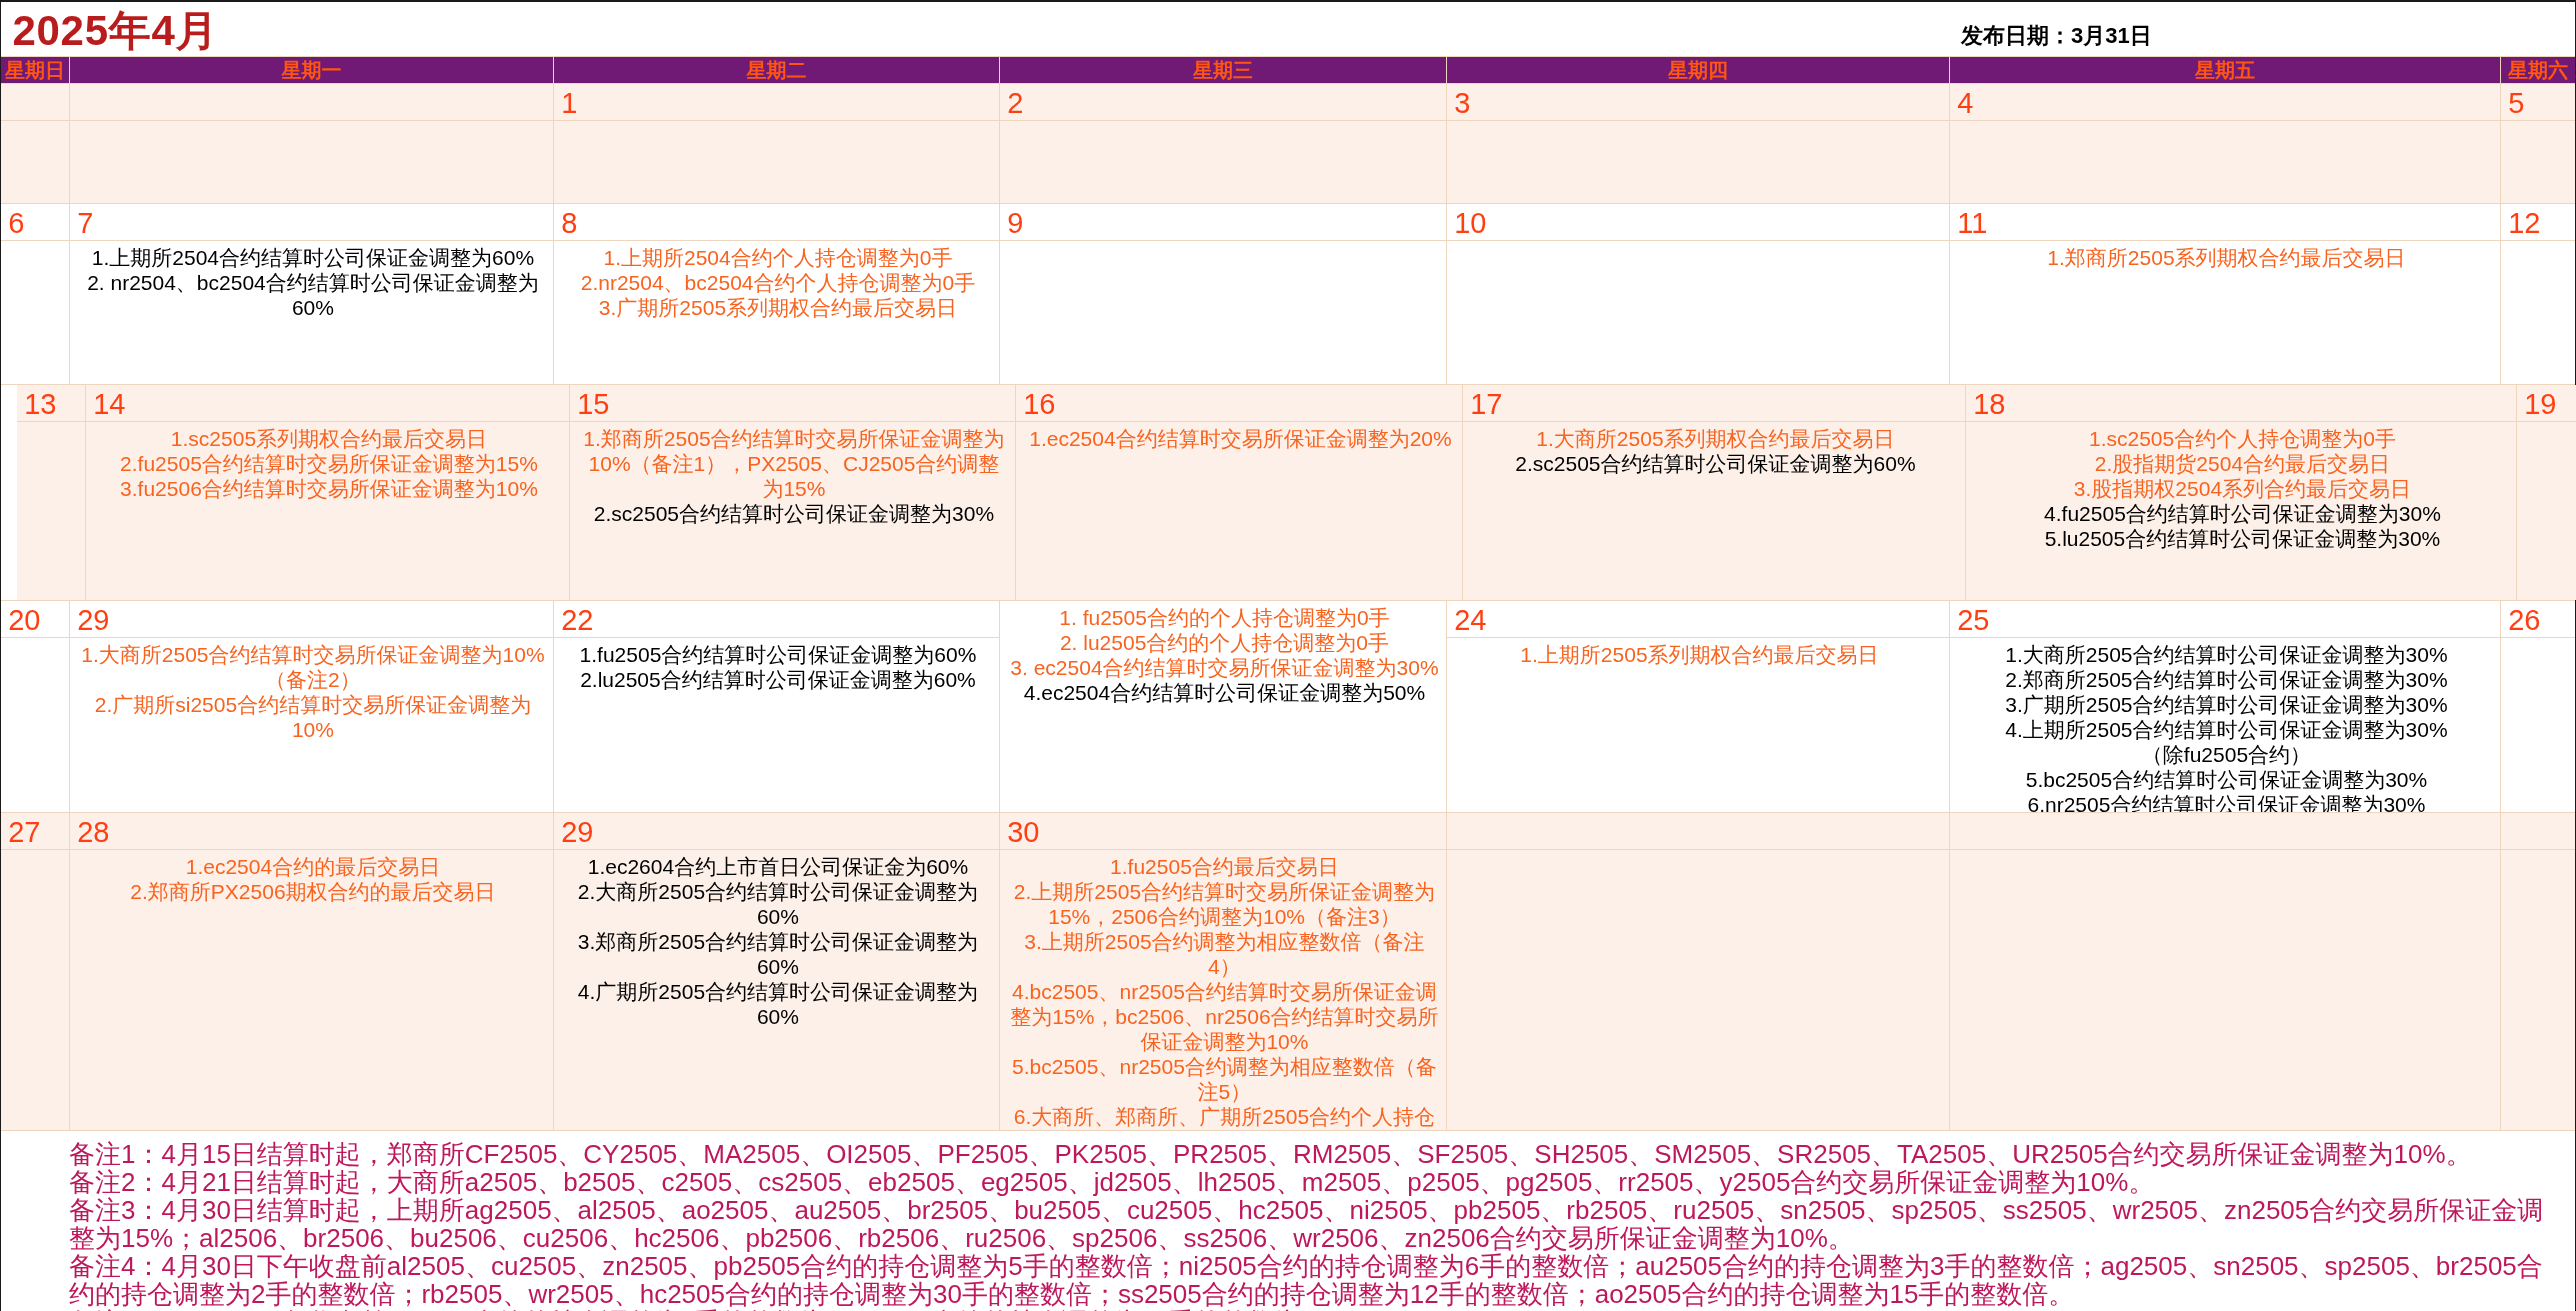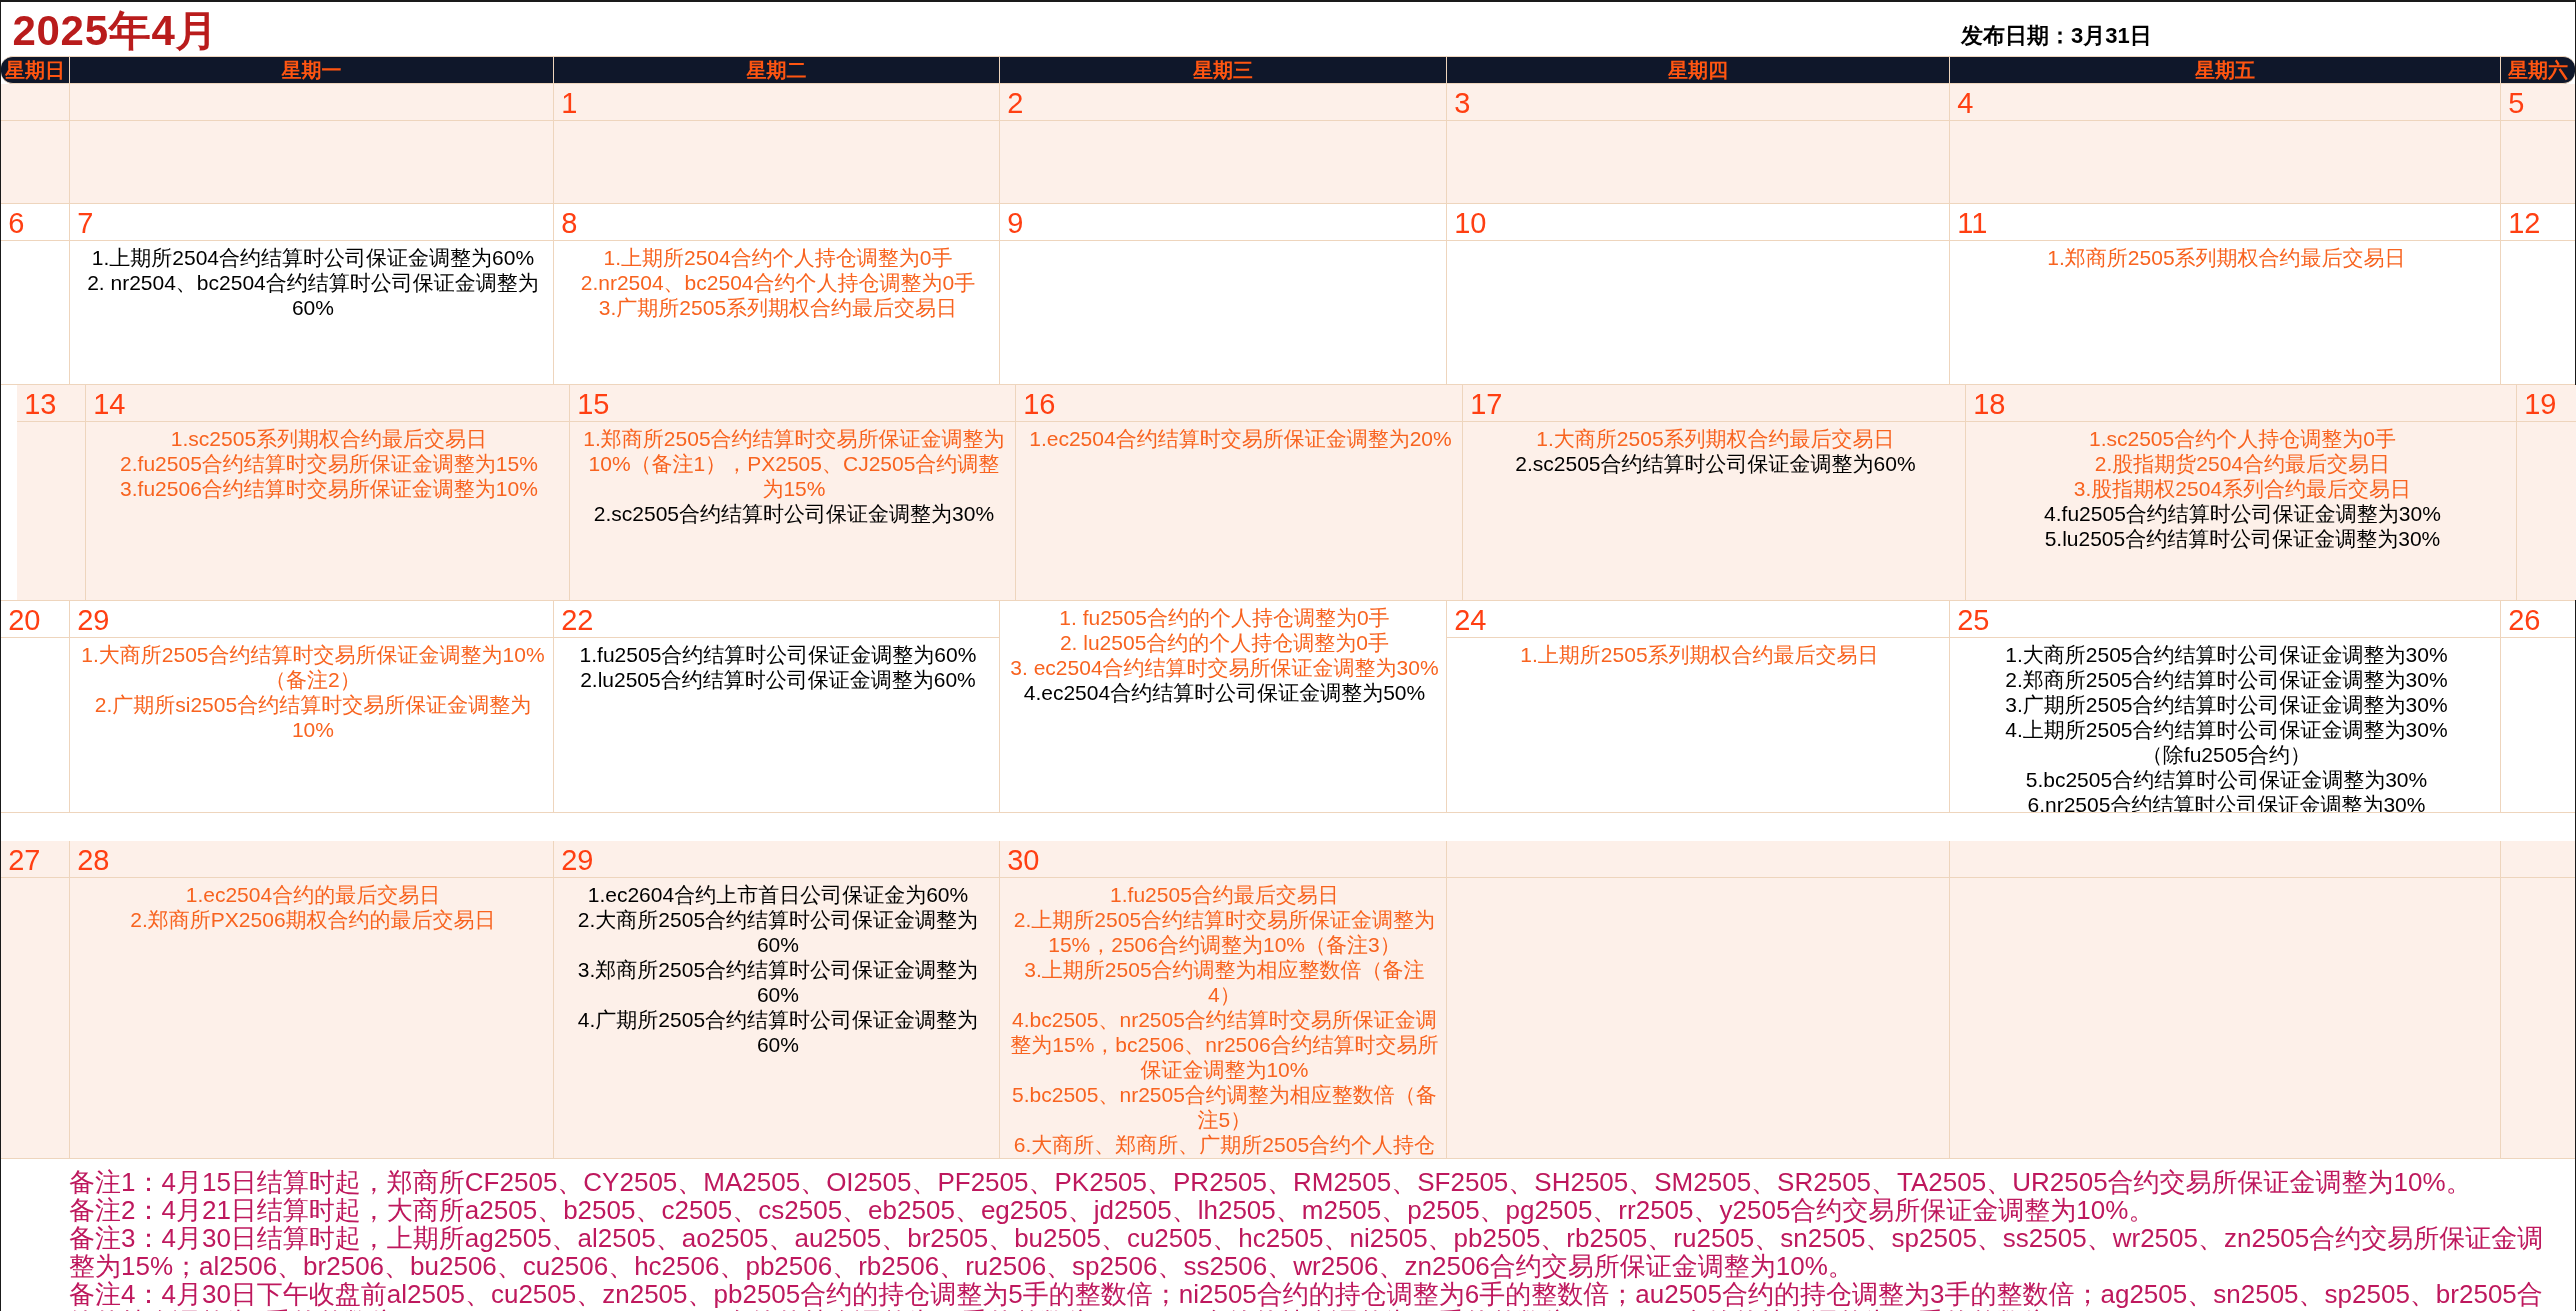--- a/index.html
+++ b/index.html
@@ -20,22 +20,22 @@
     position:absolute;left:11.5px;top:1.4px;
     font-size:42px;font-weight:bold;color:#b91c1c;letter-spacing:0.7px;
   }
   #release-date{
     position:absolute;left:1960px;top:18.6px;
     font-size:22px;font-weight:bold;color:#000000;
   }
   
   .grid-row{display:grid;grid-template-columns:69px 484px 446px 447px 503px 551px 74px;}
   #weekday-row{
-    height:26px;flex:0 0 auto;background:#0f172a;
-    border-top:1.4px solid #eed5bd;border-bottom:1.4px solid #eed5bd;border-radius:12px;
+    height:26px;flex:0 0 auto;background:#701a75;
+    border-top:1.4px solid #eed5bd;border-bottom:1.4px solid #eed5bd;
   }
   .wd{
     display:flex;align-items:center;justify-content:center;
     font-size:20px;font-weight:bold;color:#ff5511;
     border-right:1.4px solid #eed5bd;overflow:hidden;white-space:nowrap;
   }
   .wd:last-child{border-right:none;}
   
   .week{border-bottom:1.4px solid #eed5bd;}
   .week.peach .cell{background:#fdf0e9;}
@@ -239,21 +239,21 @@
             <div class="item k">（除fu2505合约）</div>
             <div class="item k">5.bc2505合约结算时公司保证金调整为30%</div>
             <div class="item k">6.nr2505合约结算时公司保证金调整为30%</div>
           </div>
         </div>
         <div class="cell">
           <div class="num">26</div>
           <div class="items"></div>
         </div>
       </div>
-      <div class="week grid-row peach" style="height: 317px; margin-top: 28px;">
+      <div class="week grid-row peach" style="height: 317px;">
         <div class="cell">
           <div class="num">27</div>
           <div class="items"></div>
         </div>
         <div class="cell">
           <div class="num">28</div>
           <div class="items">
             <div class="item o">1.ec2504合约的最后交易日</div>
             <div class="item o">2.郑商所PX2506期权合约的最后交易日</div>
           </div>

